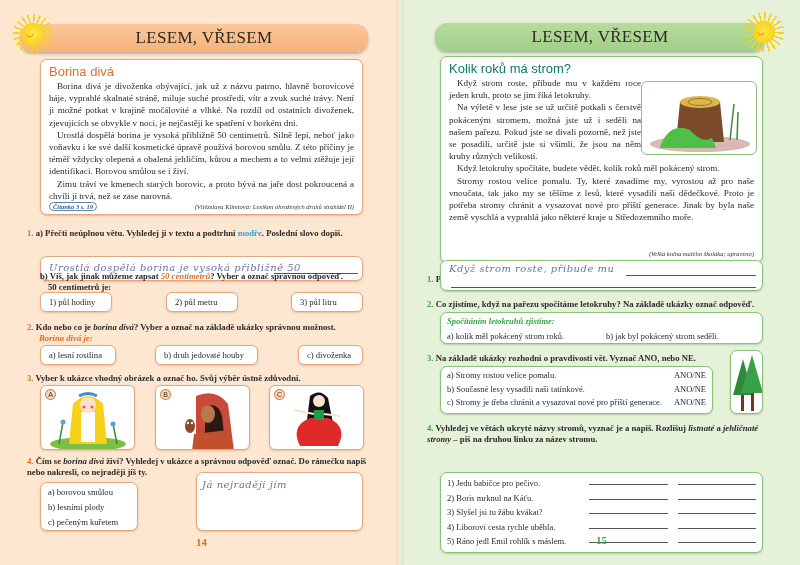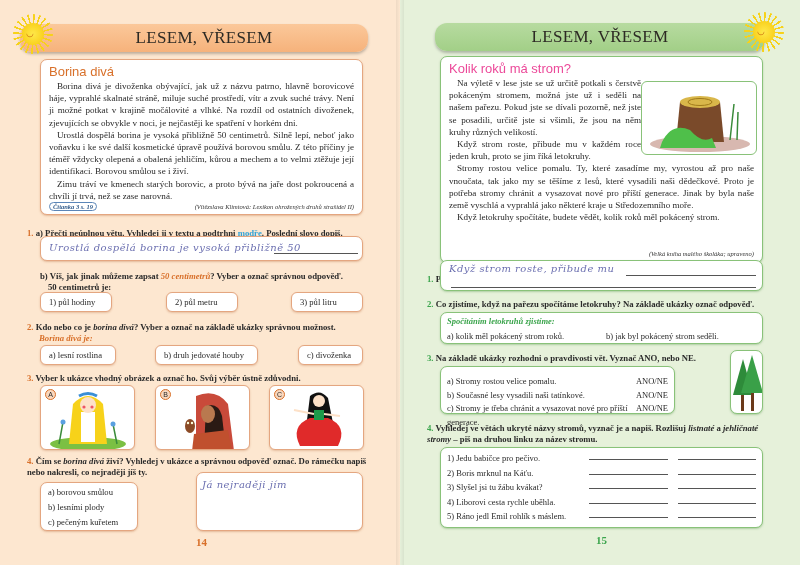--- a/index.html
+++ b/index.html
@@ -13,21 +13,21 @@
 .right .banner{left:35px;top:23px;width:330px;background:linear-gradient(#b7dba0,#a2cf87)}
 .sun{position:absolute;width:40px;height:40px}
 .sun .core{position:absolute;left:9px;top:9px;width:22px;height:22px;border-radius:50%;background:radial-gradient(#ffe84a,#f7c80c);}
 .sun .rays{position:absolute;left:0;top:0;width:40px;height:40px;border-radius:50%;background:repeating-conic-gradient(#f7d21a 0 6deg,transparent 6deg 18deg)}
 .sun .face{position:absolute;left:13px;top:14px;font-size:9px;color:#c86b10;line-height:10px}
 .card{position:absolute;background:#fff;border-radius:7px}
 .left .card{border:1.5px solid #e4a680;box-shadow:0 1px 2px rgba(180,100,50,.35)}
 .right .card{border:1.5px solid #89c279;box-shadow:0 1px 2px rgba(70,140,60,.35)}
 .story-title{font-family:"Liberation Sans",sans-serif;font-size:13px;margin:4px 0 1px 8px}
 .left .story-title{color:#d8702a}
-.right .story-title{color:#ec4899}
+.right .story-title{color:#0f766e}
 .story p{font-size:9.1px;line-height:12.2px;text-align:justify;padding:0 8px}
 .story p.ind{text-indent:8px}
 .src{font-size:6.5px;font-style:italic;color:#333}
 .badge{position:absolute;font-size:6.5px;font-style:italic;border:1px solid #5b86b8;border-radius:6px;padding:0 3px;color:#2f5a8a;font-weight:bold}
 .q{position:absolute;font-size:8.7px;font-weight:bold;line-height:11px}
 .q .n{font-weight:bold}
 .left .q .n{color:#d8702a}
 .right .q .n{color:#3ca54d}
 .q i{font-weight:bold}
 .hand{font-family:"DejaVu Serif",serif;font-style:italic;color:#6b6fb0;font-size:10px;letter-spacing:.5px}
@@ -55,21 +55,21 @@
     <p class="ind">Urostlá dospělá borina je vysoká přibližně 50 centimetrů. Silně lepí, neboť jako voňavku i ke své další kosmetické úpravě používá borovou smůlu. Z této příčiny je téměř vždycky olepená a obalená jehličím, kůrou a mechem a to velmi ztěžuje její identifikaci. Borovou smůlou se i živí.</p>
     <p class="ind">Zimu tráví ve kmenech starých borovic, a proto bývá na jaře dost pokroucená a chvíli jí trvá, než se zase narovná.</p>
     <div class="badge" style="left:8px;top:142px">Čítanka 3 s. 19</div>
     <div class="src" style="position:absolute;right:8px;top:143px">(Vítězslava Klimtová: Lexikon ohrožených druhů strašidel II)</div>
   </div>
 
   <div class="q" style="left:27px;top:228px;width:345px">
     <span class="n">1.</span>
     <span>a) Přečti neúplnou větu. Vyhledej ji v textu a podtrhni </span><span style="color:#2fa2d8">modře</span><span>. Poslední slovo dopiš.</span>
   </div>
-  <div class="card" style="left:40px;top:236px;width:323px;height:25px;border-radius:7px">
+  <div class="card" style="left:40px;top:256px;width:323px;height:25px;border-radius:7px">
     <span class="hand" style="position:absolute;left:8px;top:5px">Urostlá dospělá borina je vysoká přibližně 50</span>
     <span class="line" style="position:absolute;left:233px;top:8px;width:84px"></span>
   </div>
   <div class="q" style="left:40px;top:271px;width:330px">
     <span>b) Víš, jak jinak můžeme zapsat </span><i style="color:#d8702a">50 centimetrů</i><span>? Vyber a označ správnou odpověď.</span><br>
     <span style="padding-left:8px">50 centimetrů je:</span>
   </div>
   <div class="opt" style="left:40px;top:292px;width:72px">1) půl hodiny</div>
   <div class="opt" style="left:166px;top:292px;width:72px">2) půl metru</div>
   <div class="opt" style="left:291px;top:292px;width:72px">3) půl litru</div>
@@ -143,24 +143,24 @@
 <div class="page right">
   <div class="banner">LESEM, VŘESEM</div>
   <div class="sun" style="left:344px;top:12px">
       <div class="rays"></div>
       <div class="core"></div>
       <div class="face">◡</div>
     </div>
 
   <div class="card story" style="left:40px;top:56px;width:323px;height:207px">
     <div class="story-title">Kolik roků má strom?</div>
+    <p class="ind" style="width:200px;padding-right:0">Když strom roste, přibude mu v každém roce jeden kruh, proto se jim říká letokruhy.</p>
     <p class="ind" style="width:200px;padding-right:0">Na výletě v lese jste se už určitě potkali s čerstvě pokáceným stromem, možná jste už i seděli na našem pařezu. Pokud jste se dívali pozorně, než jste se posadili, určitě jste si všimli, že jsou na něm kruhy různých velikostí.</p>
-    <p class="ind" style="width:200px;padding-right:0">Když strom roste, přibude mu v každém roce jeden kruh, proto se jim říká letokruhy.</p>
+    <p class="ind">Když letokruhy spočítáte, budete vědět, kolik roků měl pokácený strom.</p>
     <p class="ind">Stromy rostou velice pomalu. Ty, které zasadíme my, vyrostou až pro naše vnoučata, tak jako my se těšíme z lesů, které vysadili naši dědečkové. Proto je potřeba stromy chránit a vysazovat nové pro příští generace. Jinak by byla naše země vyschlá a vyprahlá jako některé kraje u Středozemního moře.</p>
-    <p class="ind">Když letokruhy spočítáte, budete vědět, kolik roků měl pokácený strom.</p>
     <div class="src" style="position:absolute;right:8px;top:193px">(Velká kniha malého školáka; upraveno)</div>
     <div style="position:absolute;left:200px;top:24px;width:116px;height:74px;border:1.3px solid #89c279;border-radius:6px;overflow:hidden">
       <svg width="116" height="74">
         <ellipse cx="58" cy="62" rx="50" ry="8" fill="#d8b8b0"></ellipse>
         <path d="M38 20 L78 20 L82 60 L34 60 Z" fill="#7a4a2a"></path>
         <ellipse cx="58" cy="20" rx="20" ry="6" fill="#d9b74a"></ellipse>
         <ellipse cx="58" cy="20" rx="12" ry="3.5" fill="none" stroke="#a07a1a" stroke-width="1"></ellipse>
         <path d="M20 60 Q30 40 48 48 Q60 62 70 56 L74 66 L18 66 Z" fill="#4fbf4a"></path>
         <path d="M88 58 L92 22 M95 58 L96 30" stroke="#3a8b3a" stroke-width="1.5"></path>
       </svg>
@@ -184,21 +184,21 @@
   <div class="card" style="left:40px;top:312px;width:323px;height:32px">
     <div style="position:absolute;left:6px;top:3px;font-size:8.5px;font-style:italic;font-weight:bold;color:#3ca54d">Spočítáním letokruhů zjistíme:</div>
     <div style="position:absolute;left:6px;top:18px;font-size:8.5px">a) kolik měl pokácený strom roků.</div>
     <div style="position:absolute;left:165px;top:18px;font-size:8.5px">b) jak byl pokácený strom seděli.</div>
   </div>
 
   <div class="q" style="left:27px;top:353px;width:330px">
     <span class="n">3.</span>
     <span>Na základě ukázky rozhodni o pravdivosti vět. Vyznač ANO, nebo NE.</span>
   </div>
-  <div class="card" style="left:40px;top:366px;width:235px;height:48px;padding:8px 6px">
+  <div class="card" style="left:40px;top:366px;width:273px;height:48px;padding:2px 6px">
     <div class="row">
         <span style="flex:1">a) Stromy rostou velice pomalu.</span>
         <span>ANO/NE</span>
       </div>
     <div class="row">
         <span style="flex:1">b) Současné lesy vysadili naši tatínkové.</span>
         <span>ANO/NE</span>
       </div>
     <div class="row">
         <span style="flex:1">c) Stromy je třeba chránit a vysazovat nové pro příští generace.</span>
@@ -211,21 +211,21 @@
       <path d="M21 4 L10 42 L32 42 Z" fill="#3aa048"></path>
       <rect x="10" y="44" width="3" height="16" fill="#6b3a1a"></rect>
       <rect x="20" y="42" width="3" height="18" fill="#6b3a1a"></rect>
     </svg>
   </div>
 
   <div class="q" style="left:27px;top:423px;width:345px">
     <span class="n">4.</span>
     <span>Vyhledej ve větách ukryté názvy stromů, vyznač je a napiš. Rozlišuj </span><i>listnaté</i><span> a </span><i>jehličnaté stromy</i><span> – piš na druhou linku za název stromu.</span>
   </div>
-  <div class="card" style="left:40px;top:447px;width:323px;height:81px;padding:3px 6px">
+  <div class="card" style="left:40px;top:472px;width:323px;height:81px;padding:3px 6px">
     <div class="row" style="line-height:14.5px">
         <span style="width:135px">1) Jedu babičce pro pečivo.</span>
         <span class="line" style="width:80px;margin:0 10px"></span>
         <span class="line" style="width:80px"></span>
       </div>
     <div class="row" style="line-height:14.5px">
         <span style="width:135px">2) Boris mrknul na Káťu.</span>
         <span class="line" style="width:80px;margin:0 10px"></span>
         <span class="line" style="width:80px"></span>
       </div>

